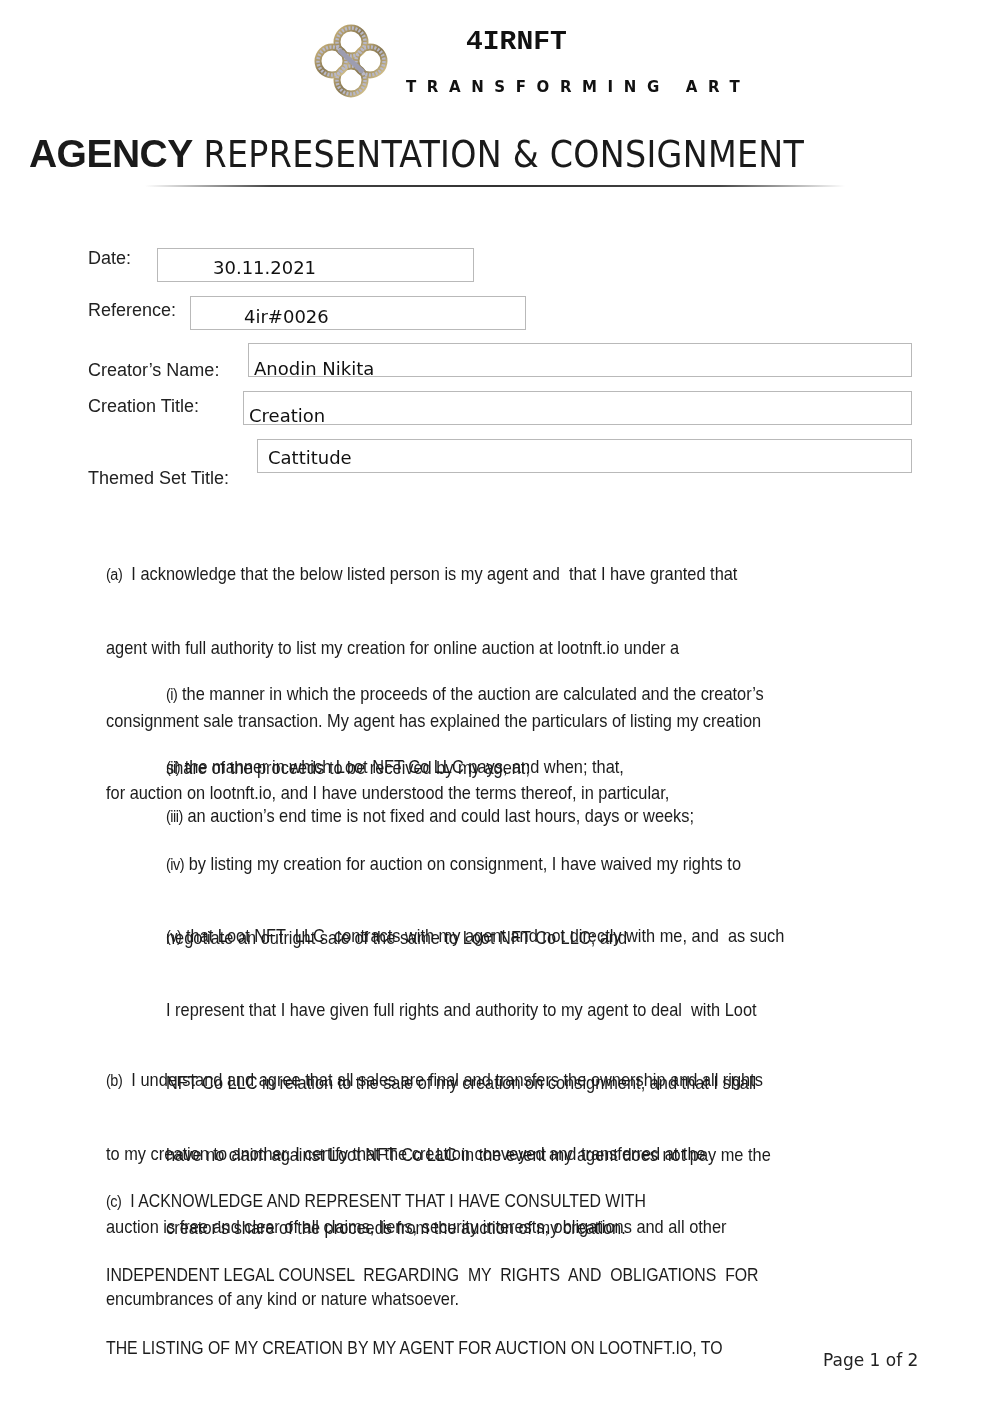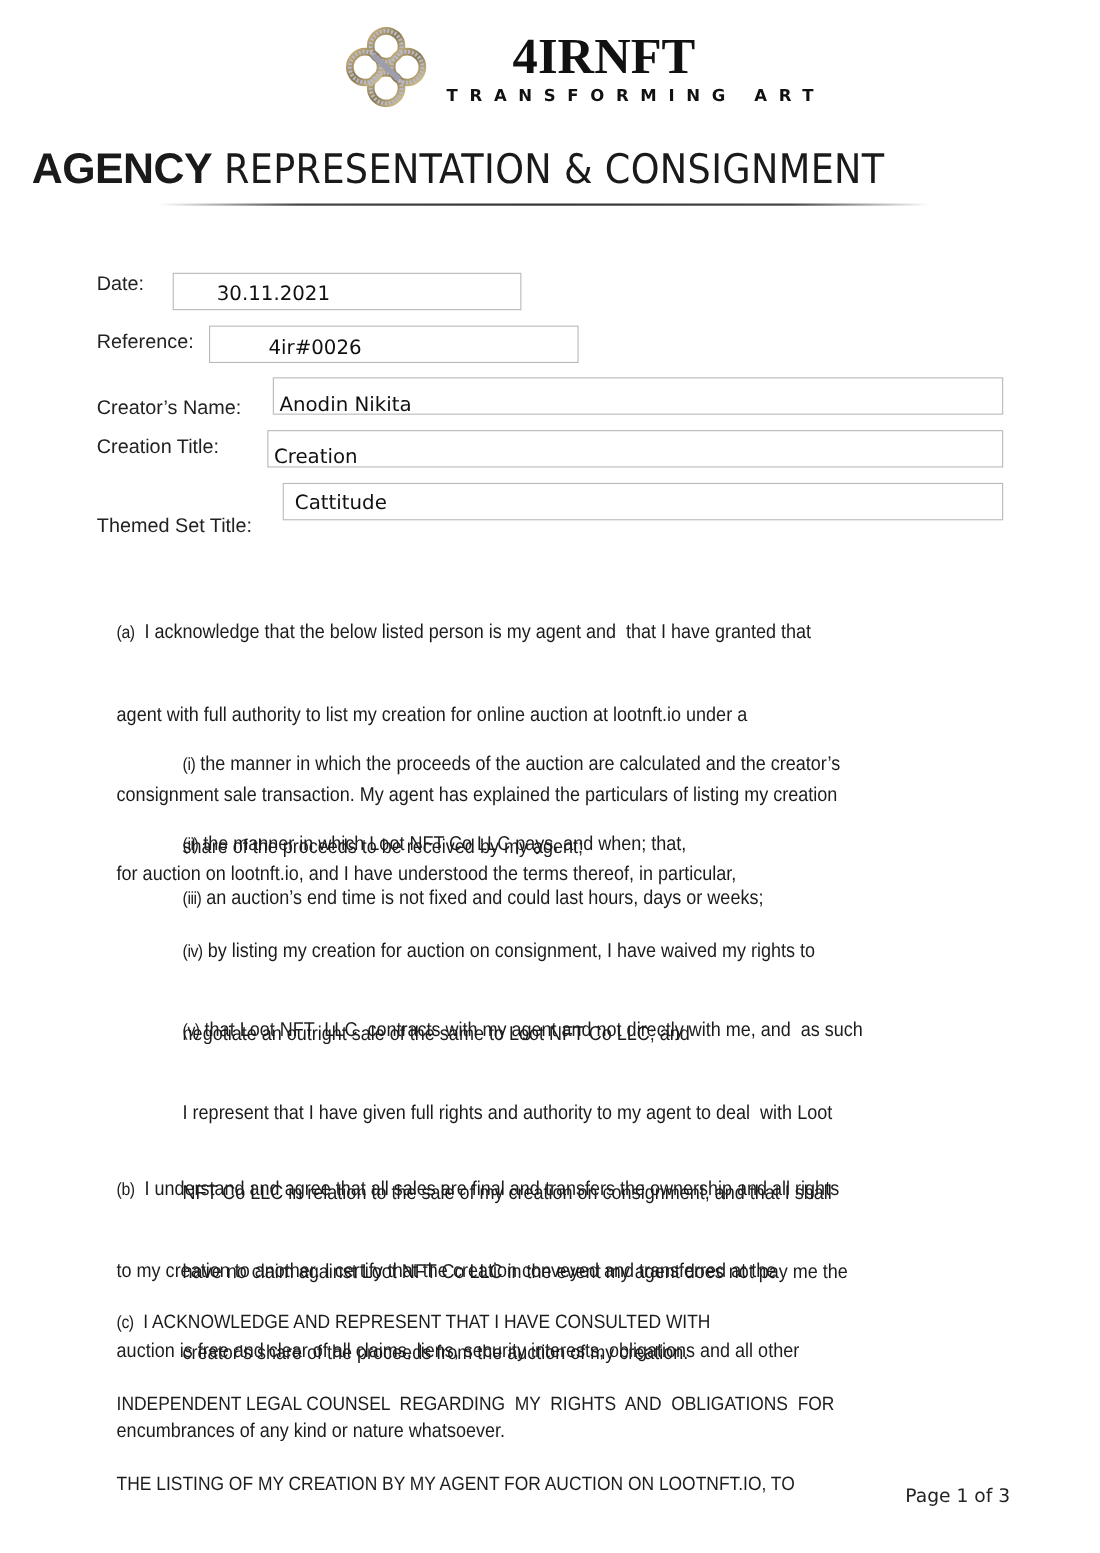--- a/index.html
+++ b/index.html
@@ -2,21 +2,21 @@
 <html><head>
   <meta charset="utf-8">
   <style>
     * { box-sizing: border-box; margin: 0; padding: 0; }
     html, body { width: 1000px; height: 1412px; background: #ffffff; overflow: hidden; }
     body { position: relative; font-family: "Liberation Sans", sans-serif; color: #1a1a1a; }
 
     
     .logo-wrap { position: absolute; left: 314px; top: 22px; width: 380px; height: 82px; }
     .logo-mark { position: absolute; left: 0; top: 0; width: 74px; height: 78px; }
-    .brand-name { position: absolute; left: 152px; top: 6px; font-family: Liberation Serif, serif; font-weight: bold; font-size: 46px; letter-spacing: 0px; color: #111; line-height: 1; }
+    .brand-name { position: absolute; left: 152px; top: 6px; font-family: Liberation Mono, monospace; font-weight: bold; font-size: 28px; letter-spacing: 0px; color: #111; line-height: 1; }
     .brand-tagline { position: absolute; left: 92px; top: 58px; font-family: "DejaVu Sans", sans-serif; font-weight: bold; font-size: 15px; letter-spacing: 10.6px; color: #111; white-space: nowrap; line-height: 1; }
 
     
     .doc-title { position: absolute; left: 0; top: 134px; width: 833px; text-align: center; font-size: 39px; line-height: 1; white-space: nowrap; color: #1a1a1a; }
     .doc-title .bold { font-family: "Liberation Sans", sans-serif; font-weight: bold; letter-spacing: -0.5px; }
     .doc-title .normal { font-family: "DejaVu Sans Condensed", "DejaVu Sans", sans-serif; font-weight: normal; font-size: 37px; letter-spacing: 0.3px; }
     .title-rule { position: absolute; left: 145px; top: 185px; width: 700px; height: 2px;
       background: linear-gradient(to right, rgba(60,60,60,0) 0%, #444 18%, #333 50%, #444 82%, rgba(60,60,60,0) 100%); }
 
     
@@ -62,21 +62,21 @@
 </div>
 
 <div class="doc-title">
   <span class="bold">AGENCY</span>
   <span class="normal">REPRESENTATION &amp; CONSIGNMENT</span>
 </div>
 <div class="title-rule"></div>
 
 <div class="field-label" style="top:248px;">Date:</div>
 <div class="field-box" style="left:157px; top:248px; width:317px;"></div>
-<div class="field-value" style="left:197px; top:257px;">30.11.2021</div>
+<div class="field-value" style="left:213px; top:257px;">30.11.2021</div>
 
 <div class="field-label" style="top:300px;">Reference:</div>
 <div class="field-box" style="left:190px; top:296px; width:336px;"></div>
 <div class="field-value" style="left:244px; top:306px;">4ir#0026</div>
 
 <div class="field-label" style="top:348px;margin-top:12px;">Creator’s Name:</div>
 <div class="field-box" style="left:248px; top:343px; width:664px;"></div>
 <div class="field-value" style="left:254px; top:358px;">Anodin Nikita</div>
 
 <div class="field-label" style="top:396px;">Creation Title:</div>
@@ -128,13 +128,13 @@
 </div>
 
 <div class="para caps" style="left: 106px; top: 1141px; white-space: pre; transform: scaleX(0.9);">
   <div><span class="mk">(c)</span>&nbsp;&nbsp;<span>I ACKNOWLEDGE AND REPRESENT THAT I HAVE CONSULTED WITH</span></div>
   <div>INDEPENDENT LEGAL COUNSEL  REGARDING  MY  RIGHTS  AND  OBLIGATIONS  FOR</div>
   <div>THE LISTING OF MY CREATION BY MY AGENT FOR AUCTION ON LOOTNFT.IO, TO</div>
   <div>THE EXTENT THAT I DETERMINED NECESSARY OR APPROPRIATE, AND THAT I</div>
   
 </div>
 
-<div class="page-num">Page 1 of 3</div>
+<div class="page-num">Page 1 of 2</div>
 
 </body></html>

